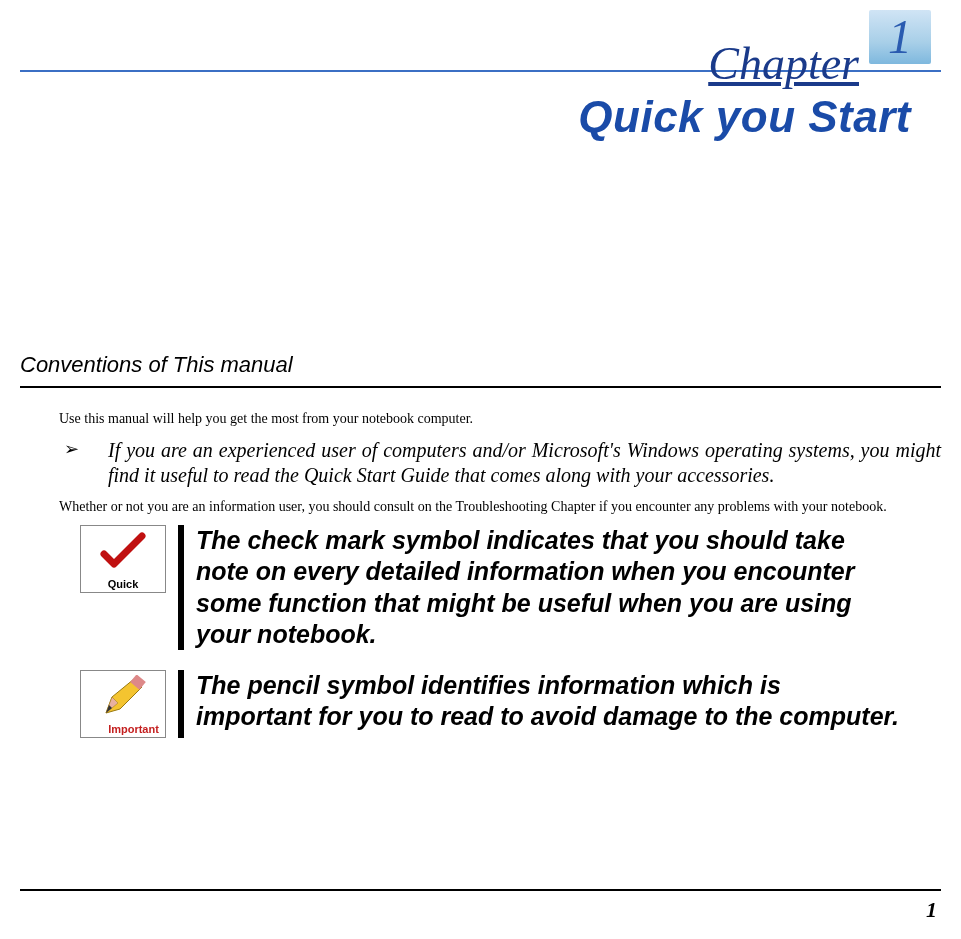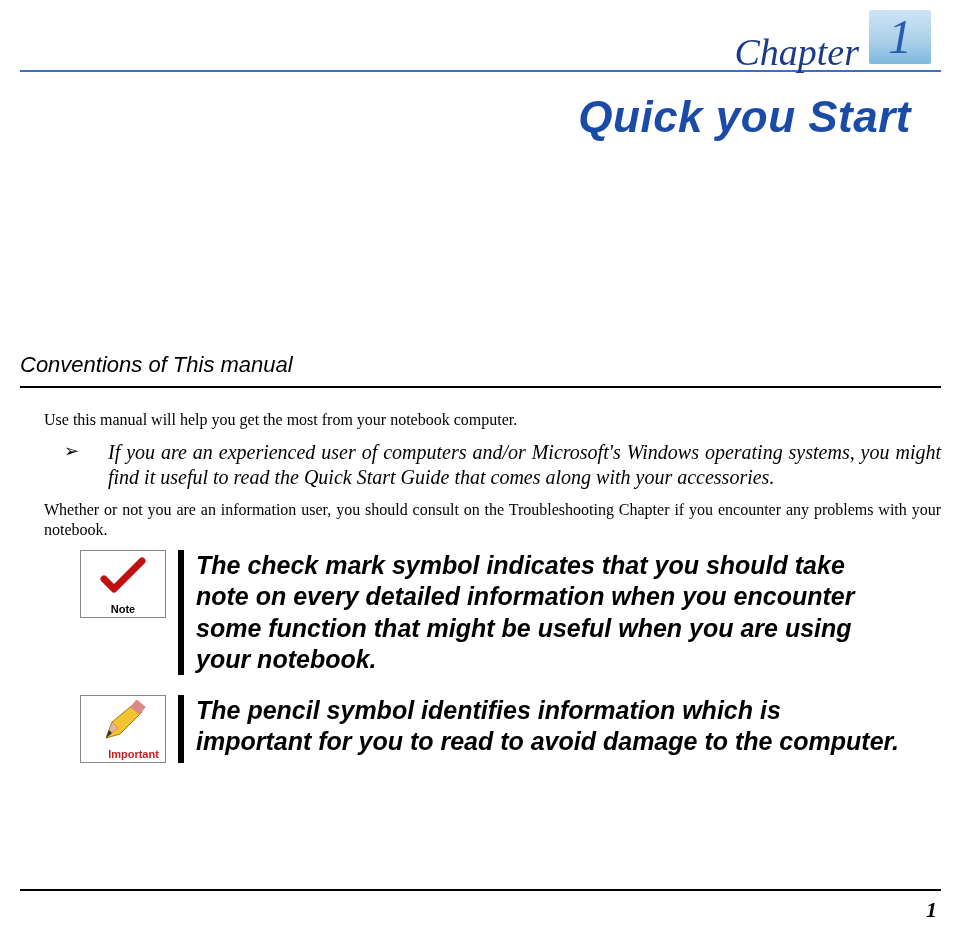--- a/index.html
+++ b/index.html
@@ -14,27 +14,28 @@
     }
     .chapter-header {
       text-align: right;
       padding-right: 10px;
       position: relative;
       height: 58px;
     }
     .chapter-word {
       font-family: "Brush Script MT", cursive;
       font-style: italic;
-      font-size: 38px;
+      font-size: 46px;
       color: #1a3a8a;
       vertical-align: baseline;
       display: inline-block;
       margin-right: 6px;
       position: relative;
-      top: 12px;
+      top: 26px;
+      text-decoration: underline;
     }
     .chapter-num-box {
       display: inline-block;
       width: 62px;
       height: 54px;
       background: linear-gradient(180deg, #d0e4f5 0%, #a8cfe8 60%, #7eb8de 100%);
       border-radius: 2px;
       text-align: center;
       vertical-align: baseline;
       position: relative;
@@ -70,22 +71,22 @@
       font-size: 22px;
       margin-top: 210px;
       margin-bottom: 8px;
     }
     .hr-black {
       border: none;
       border-top: 2px solid #000;
       margin-bottom: 22px;
     }
     .body-text {
-      font-size: 16px;
-      margin-left: 24px;
+      font-size: 14px;
+      margin-left: 39px;
       margin-right: 0;
       text-align: justify;
       line-height: 1.25;
       margin-bottom: 10px;
     }
     .bullet-list {
       list-style: none;
       margin-left: 44px;
       margin-right: 0;
       margin-bottom: 10px;
@@ -194,21 +195,21 @@
   <li>If you are an experienced user of computers and/or Microsoft's Windows operating systems, you might find it useful to read the Quick Start Guide that comes along with your accessories.</li>
 </ul>
 
 <p class="body-text">Whether or not you are an information user, you should consult on the Troubleshooting Chapter if you encounter any problems with your notebook.</p>
 
 <div class="callout">
   <div class="callout-icon">
     <svg class="checkmark-svg" viewBox="0 0 50 42">
       <path d="M6 24 L16 34 L44 6" fill="none" stroke="#c01010" stroke-width="7" stroke-linecap="round" stroke-linejoin="round"></path>
     </svg>
-    <span class="icon-label note-label">Note</span>
+    <span class="icon-label note-label">Quick</span>
   </div>
   <div class="callout-bar"></div>
   <div class="callout-text">The check mark symbol indicates that you should take note on every detailed information when you encounter some function that might be useful when you are using your notebook.</div>
 </div>
 
 <div class="callout">
   <div class="callout-icon">
     <svg class="pencil-svg" viewBox="0 0 50 42">
       <polygon points="8,38 14,22 36,4 44,12 22,34" fill="#f4c430" stroke="#9a7a10" stroke-width="1"></polygon>
       <polygon points="8,38 14,22 20,28" fill="#e8b0a0" stroke="#9a7a10" stroke-width="0.5"></polygon>

